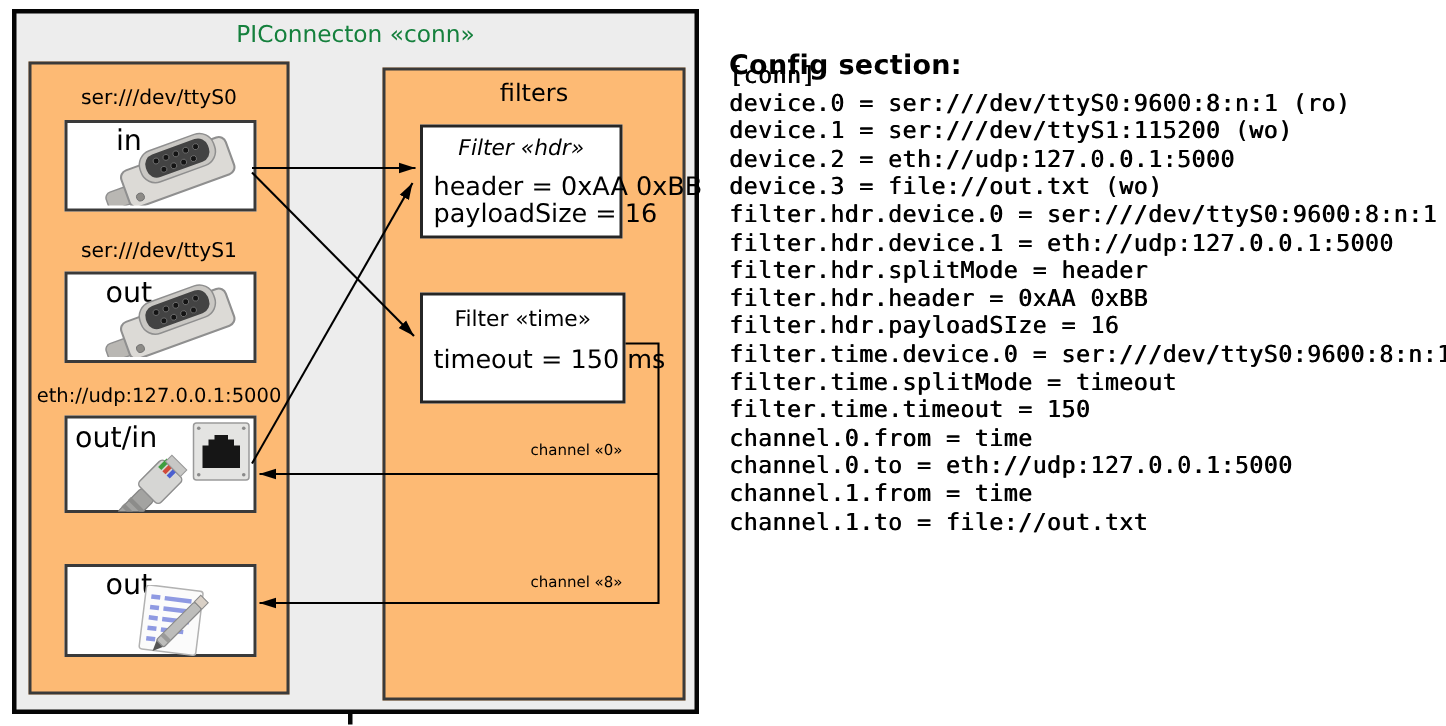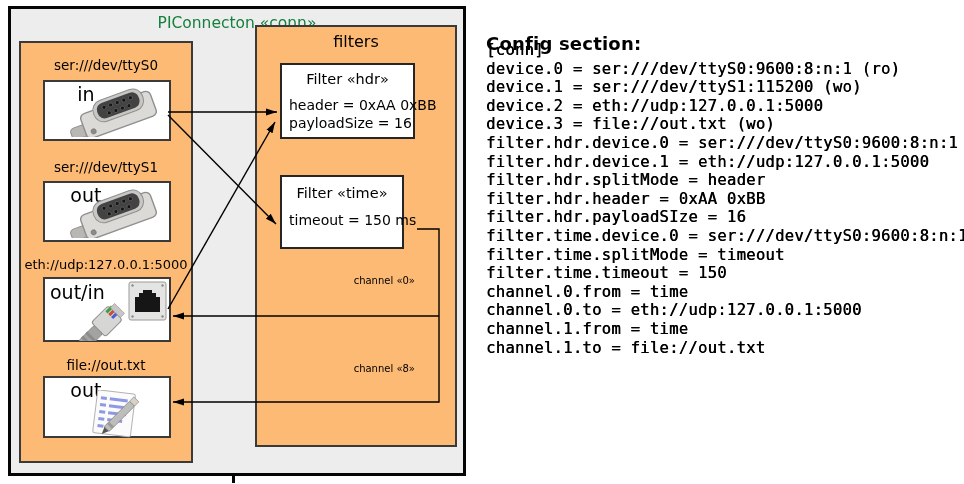--- a/index.html
+++ b/index.html
@@ -14,39 +14,39 @@
   }
   .diagram-title {
     position:absolute; left:0; right:0; top:5px; text-align:center;
     font-size:15.5px; color:#15803d;
   }
   .panel {
     position:absolute; box-sizing:border-box;
     background:#fdba74; border:2px solid #3a3a3a;
   }
   .devices-panel { left:8px;  top:32px; width:174px; height:422px; }
-  .filters-panel { left:244px; top:16px; width:202px; height:422px;padding-left:13px; }
+  .filters-panel { left:244px; top:36px; width:202px; height:422px;padding-left:13px; }
   .panel-title { position:absolute; left:0; right:0; text-align:center; font-size:16px; }
   .uri-label {
     position:absolute; left:0; right:0; text-align:center;
     font-size:13.5px; white-space:nowrap;
   }
   .device-box {
     position:absolute; box-sizing:border-box; width:128px;
     background:#ffffff; border:2px solid #3a3a3a;
   }
   .port-label { position:absolute; font-size:19px; line-height:1; }
   .port-center { left:0; right:34%; top:3px; text-align:center; }
   .port-topleft { left:5px; top:4px; }
   .filter-box {
     position:absolute; box-sizing:border-box;
     background:#ffffff; border:2px solid #262626;
   }
   .filter-title { position:absolute; left:0; right:0; text-align:center; font-size:14.5px; }
-  .filter-attrs { position:absolute; left:7px; font-size:14px; line-height:18px; white-space:nowrap; }
+  .filter-attrs { position:absolute; left:7px; font-size:17px; line-height:18px; white-space:nowrap; }
   .channel-label { position:absolute; right:40px; font-size:10px; white-space:nowrap; }
   .overlay { position:absolute; left:0; top:0; pointer-events:none; }
   .bottom-tick { position:absolute; left:232px; top:476px; width:3px; height:7px; background:#050505; }
   
   .config {
     position:absolute; left:484px; top:6px; width:478px;
   }
   .config-title {
     font-family:"DejaVu Sans", sans-serif; font-weight:bold;
     font-size:18px; letter-spacing:.2px; padding-left:2px;margin-top:27px;
@@ -138,21 +138,20 @@
               <rect x="26" y="34" width="24" height="20" rx="3" fill="#d6d6d4" stroke="#8f8f8f"></rect>
               <rect x="44" y="36" width="8" height="3" fill="#3f9e3f"></rect>
               <rect x="44" y="40" width="8" height="3" fill="#d04a3a"></rect>
               <rect x="44" y="44" width="8" height="3" fill="#4a5fd0"></rect>
               <rect x="50" y="37" width="6" height="14" fill="#c7c7c5" stroke="#999" stroke-width="0.7"></rect>
             </g>
           </svg>
         </span>
       </div>
 
-      <div class="uri-label" style="top:314px;">file://out.txt</div>
       <div class="device-box" style="left:22px; top:333px; height:62px;">
         <span class="port-label port-center">out</span>
         <span>
           <svg width="66" height="48" viewBox="0 0 66 48" style="position:absolute; left:40px; top:12px;">
             <g transform="rotate(7 30 24)">
               <rect x="10" y="2" width="38" height="43" rx="2" fill="#fbfbfb" stroke="#b2b2b2"></rect>
               <g fill="#8e99e2">
                 <rect x="14" y="8" width="6" height="3"></rect>
                   <rect x="23" y="8" width="18" height="3"></rect>
                 <rect x="14" y="15" width="6" height="3"></rect>
@@ -172,28 +171,28 @@
             </g>
           </svg>
         </span>
       </div>
     </div>
 
     <div class="panel filters-panel">
       <div class="panel-title" style="top:5px;">filters</div>
 
       <div class="filter-box" style="left:23px; top:36px; width:135px; height:76px;">
-        <div class="filter-title" style="top:6px;">Filter «hdr»</div>
+        <div class="filter-title" style="top:6px;font-style:italic;">Filter «hdr»</div>
         <div class="filter-attrs" style="top:31px;">
           <div>header = 0xAA 0xBB</div>
           <div>payloadSize = 16</div>
         </div>
       </div>
 
-      <div class="filter-box" style="left:23px; top:148px; width:124px; height:74px;">
+      <div class="filter-box" style="left:23px; top:148px; width:137px; height:74px;">
         <div class="filter-title" style="top:8px;">Filter «time»</div>
         <div class="filter-attrs" style="top:34px;">
           <div>timeout = 150 ms</div>
         </div>
       </div>
 
       <div class="channel-label" style="top:248px;">channel «0»</div>
       <div class="channel-label" style="top:336px;">channel «8»</div>
     </div>
   </div>

